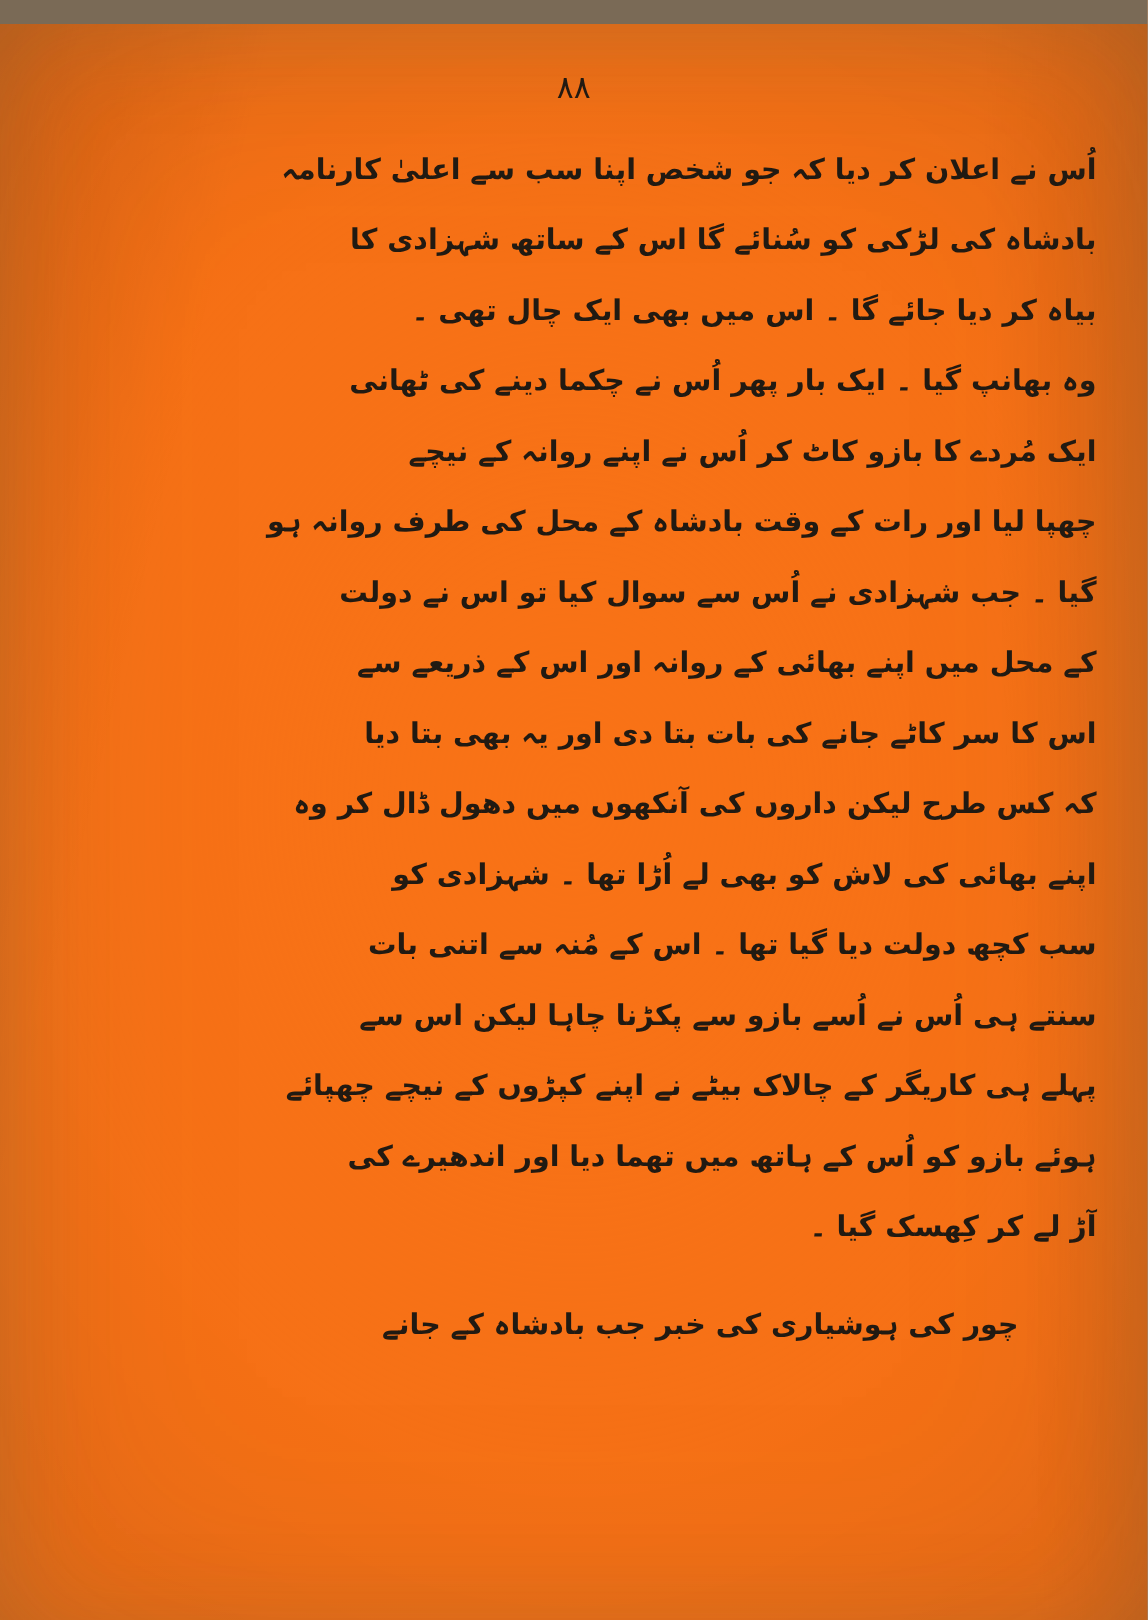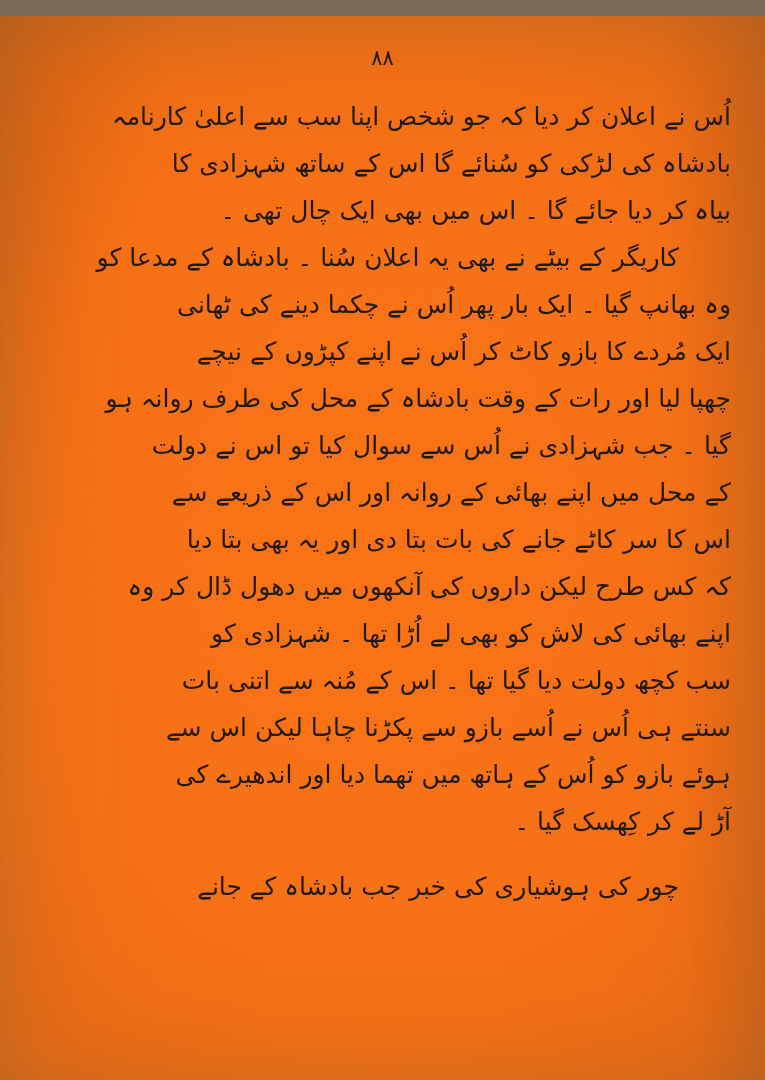--- a/index.html
+++ b/index.html
@@ -63,25 +63,26 @@
     text-align: justify;
     color: #211a12;
   }
 
   .line {
     display: block;
     white-space: nowrap;
     direction: rtl;
     unicode-bidi: isolate;
     font-family: "DejaVu Sans", sans-serif;
-    font-size: 25px;
+    font-size: 19px;
     line-height: 1.0;
     color: #211a12;
     margin: 0;
     padding: 0;
+    font-weight: bold;
   }
 
   
   .line { height: 47px; }
   .line.indent-1 { padding-right: 52px; }
   .line.center { text-align: right; }
 
   .para-break {
     height: 18px;
   }
@@ -96,31 +97,31 @@
 
     <div class="body-text">
 
       <div>
         <div class="line">اُس نے اعلان کر دیا کہ جو شخص اپنا سب سے اعلیٰ کارنامہ</div>
         <div class="line">بادشاہ کی لڑکی کو سُنائے گا اس کے ساتھ شہزادی کا</div>
         <div class="line">بیاہ کر دیا جائے گا ۔ اس میں بھی ایک چال تھی ۔</div>
       </div>
 
       <div>
-        <div class="line indent-1">کاریگر کے بیٹے نے بھی یہ اعلان سُنا ۔ بادشاہ کے مدعا کو</div>
         <div class="line">وہ بھانپ گیا ۔ ایک بار پھر اُس نے چکما دینے کی ٹھانی</div>
-        <div class="line">ایک مُردے کا بازو کاٹ کر اُس نے اپنے کپڑوں کے نیچے</div>
+        <div class="line">ایک مُردے کا بازو کاٹ کر اُس نے اپنے روانہ کے نیچے</div>
         <div class="line">چھپا لیا اور رات کے وقت بادشاہ کے محل کی طرف روانہ ہو</div>
         <div class="line">گیا ۔ جب شہزادی نے اُس سے سوال کیا تو اس نے دولت</div>
         <div class="line">کے محل میں اپنے بھائی کے روانہ اور اس کے ذریعے سے</div>
         <div class="line">اس کا سر کاٹے جانے کی بات بتا دی اور یہ بھی بتا دیا</div>
         <div class="line">کہ کس طرح لیکن داروں کی آنکھوں میں دھول ڈال کر وہ</div>
         <div class="line">اپنے بھائی کی لاش کو بھی لے اُڑا تھا ۔ شہزادی کو</div>
         <div class="line">سب کچھ دولت دیا گیا تھا ۔ اس کے مُنہ سے اتنی بات</div>
         <div class="line">سنتے ہی اُس نے اُسے بازو سے پکڑنا چاہا لیکن اس سے</div>
+        <div class="line">پہلے ہی کاریگر کے چالاک بیٹے نے اپنے کپڑوں کے نیچے چھپائے</div>
         <div class="line">ہوئے بازو کو اُس کے ہاتھ میں تھما دیا اور اندھیرے کی</div>
         <div class="line center">آڑ لے کر کِھسک گیا ۔</div>
       </div>
 
       <div class="para-break"></div>
 
       <div>
         <div class="line indent-1">چور کی ہوشیاری کی خبر جب بادشاہ کے جانے</div>
       </div>
 

